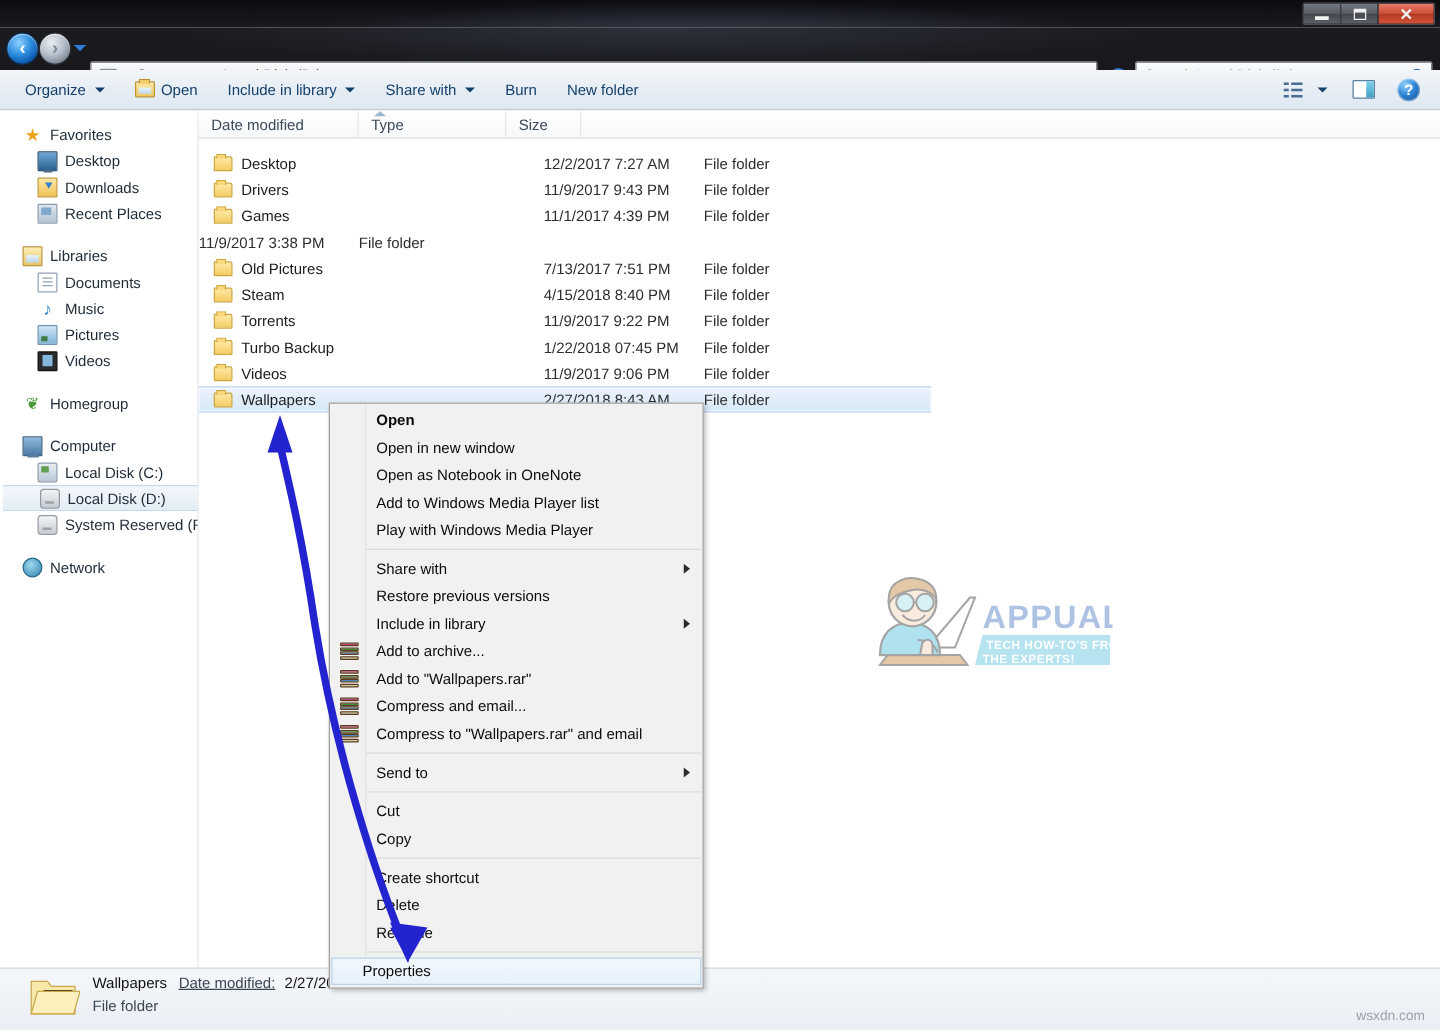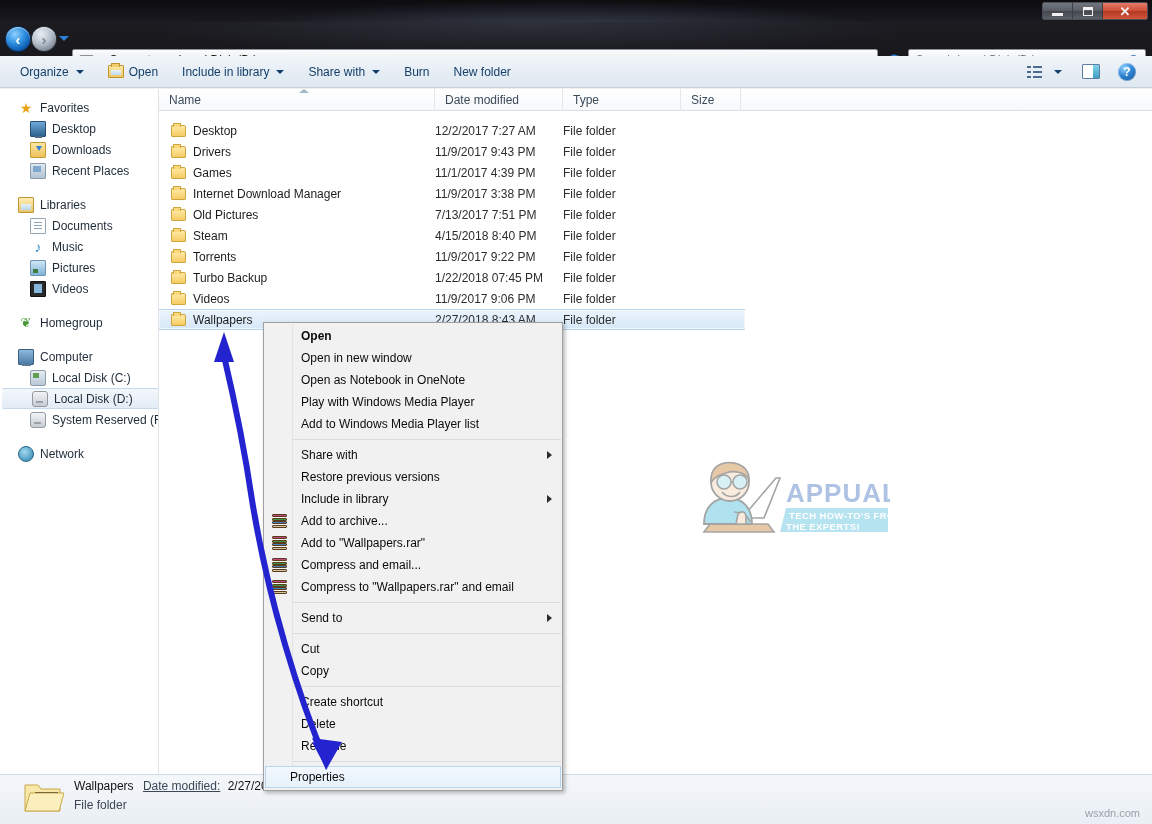--- a/index.html
+++ b/index.html
@@ -483,21 +483,20 @@
 
       <div class="navrow">
         <span class="ic ic-net"></span>
         <span>Network</span>
       </div>
     </div>
 
     <div class="filepane">
       <div class="colhead">
         <div class="sortmark"></div>
-        <div class="ch" style="width:276px">Name</div>
         <div class="ch" style="width:128px">Date modified</div>
         <div class="ch" style="width:118px">Type</div>
         <div class="ch" style="width:60px">Size</div>
       </div>
 
       <div style="padding-top:9px">
         <div class="row">
           <div class="cname">
               <span class="folder-ico"></span>
               <span>Desktop</span>
@@ -518,24 +517,20 @@
         <div class="row">
           <div class="cname">
               <span class="folder-ico"></span>
               <span>Games</span>
             </div>
           <div class="cdate">11/1/2017 4:39 PM</div>
           <div class="ctype">File folder</div>
           <div class="csize"></div>
         </div>
         <div class="row">
-          <div class="cname">
-              <span class="folder-ico"></span>
-              <span>Internet Download Manager</span>
-            </div>
           <div class="cdate">11/9/2017 3:38 PM</div>
           <div class="ctype">File folder</div>
           <div class="csize"></div>
         </div>
         <div class="row">
           <div class="cname">
               <span class="folder-ico"></span>
               <span>Old Pictures</span>
             </div>
           <div class="cdate">7/13/2017 7:51 PM</div>
@@ -629,24 +624,24 @@
     <div class="mi bold">
         <span>Open</span>
       </div>
     <div class="mi">
         <span>Open in new window</span>
       </div>
     <div class="mi">
         <span>Open as Notebook in OneNote</span>
       </div>
     <div class="mi">
+        <span>Add to Windows Media Player list</span>
+      </div>
+    <div class="mi">
         <span>Play with Windows Media Player</span>
-      </div>
-    <div class="mi">
-        <span>Add to Windows Media Player list</span>
       </div>
 
     <div class="msep"></div>
 
     <div class="mi">
       <span>Share with</span>
       <span class="subarrow"></span>
     </div>
     <div class="mi">
         <span>Restore previous versions</span>

